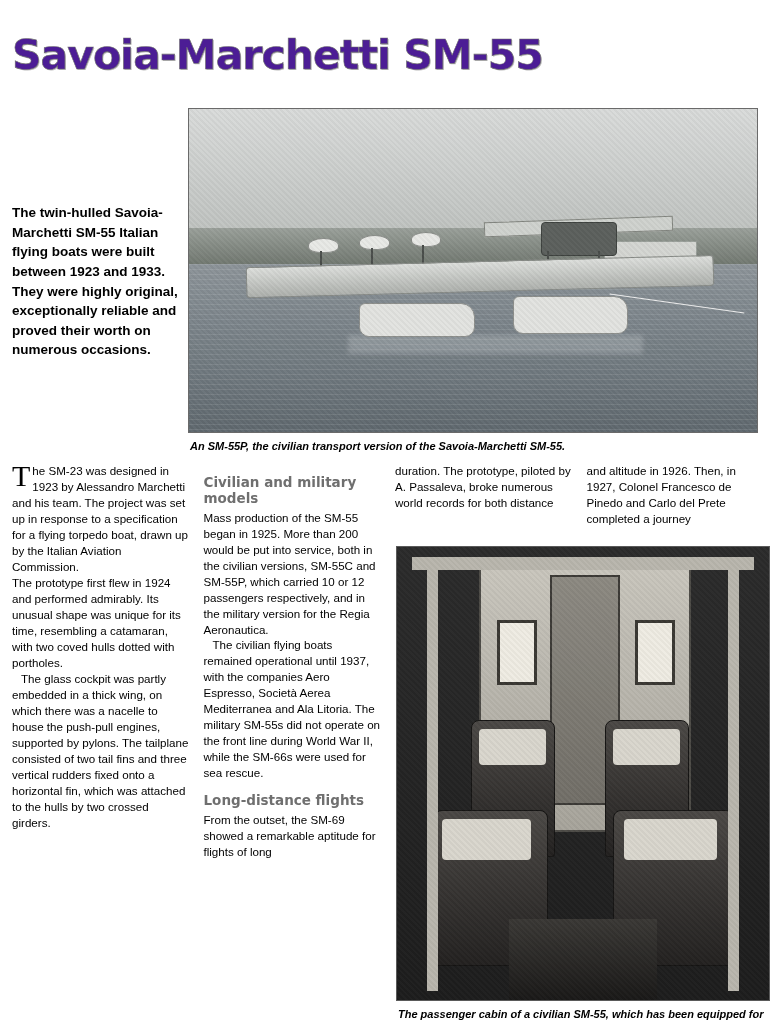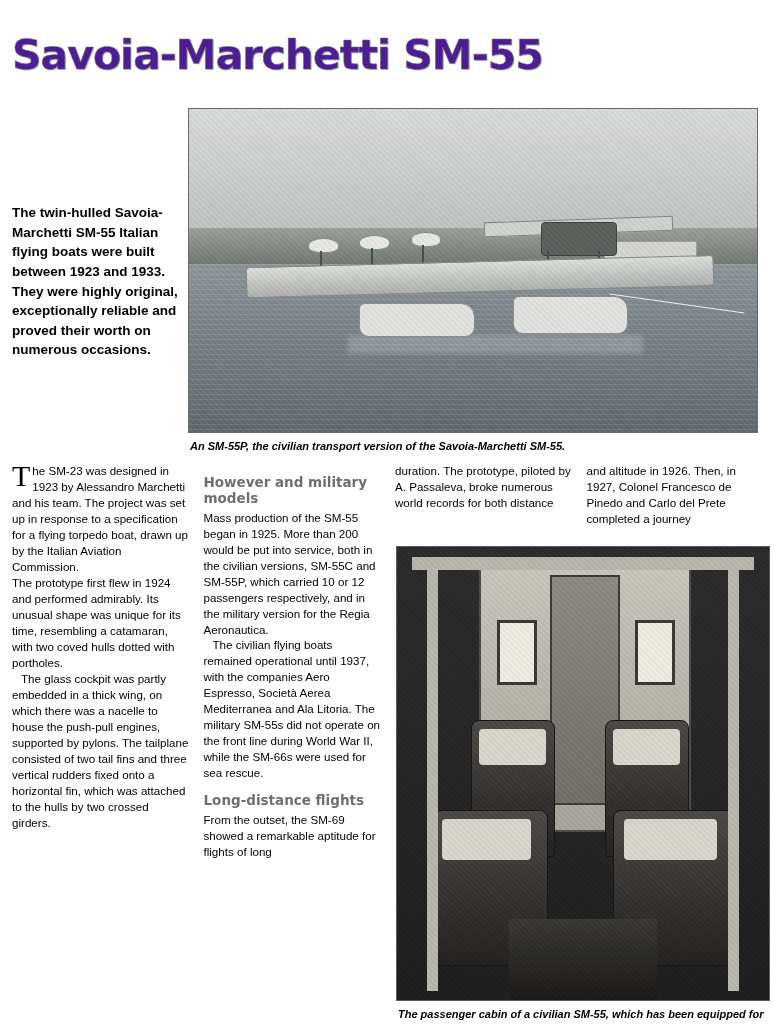--- a/index.html
+++ b/index.html
@@ -309,21 +309,21 @@
 
   <div class="columns">
 
     <div class="col col1">
       <p class="dropcap-para"><span class="dropcap">T</span><span>he SM-23 was designed in 1923 by Alessandro Marchetti and his team. The project was set up in response to a specification for a flying torpedo boat, drawn up by the Italian Aviation Commission.</span></p>
       <p>The prototype first flew in 1924 and performed admirably. Its unusual shape was unique for its time, resembling a catamaran, with two coved hulls dotted with portholes.</p>
       <p class="indent">The glass cockpit was partly embedded in a thick wing, on which there was a nacelle to house the push-pull engines, supported by pylons. The tailplane consisted of two tail fins and three vertical rudders fixed onto a horizontal fin, which was attached to the hulls by two crossed girders.</p>
     </div>
 
     <div class="col col2">
-      <h2 class="subhead">However and military models</h2>
+      <h2 class="subhead">Civilian and military models</h2>
       <p>Mass production of the SM-55 began in 1925. More than 200 would be put into service, both in the civilian versions, SM-55C and SM-55P, which carried 10 or 12 passengers respectively, and in the military version for the Regia Aeronautica.</p>
       <p class="indent">The civilian flying boats remained operational until 1937, with the companies Aero Espresso, Società Aerea Mediterranea and Ala Litoria. The military SM-55s did not operate on the front line during World War II, while the SM-66s were used for sea rescue.</p>
       <h2 class="subhead">Long-distance flights</h2>
       <p>From the outset, the SM-69 showed a remarkable aptitude for flights of long</p>
     </div>
 
     <div class="col col3">
       <p>duration. The prototype, piloted by A. Passaleva, broke numerous world records for both distance</p>
     </div>
 

